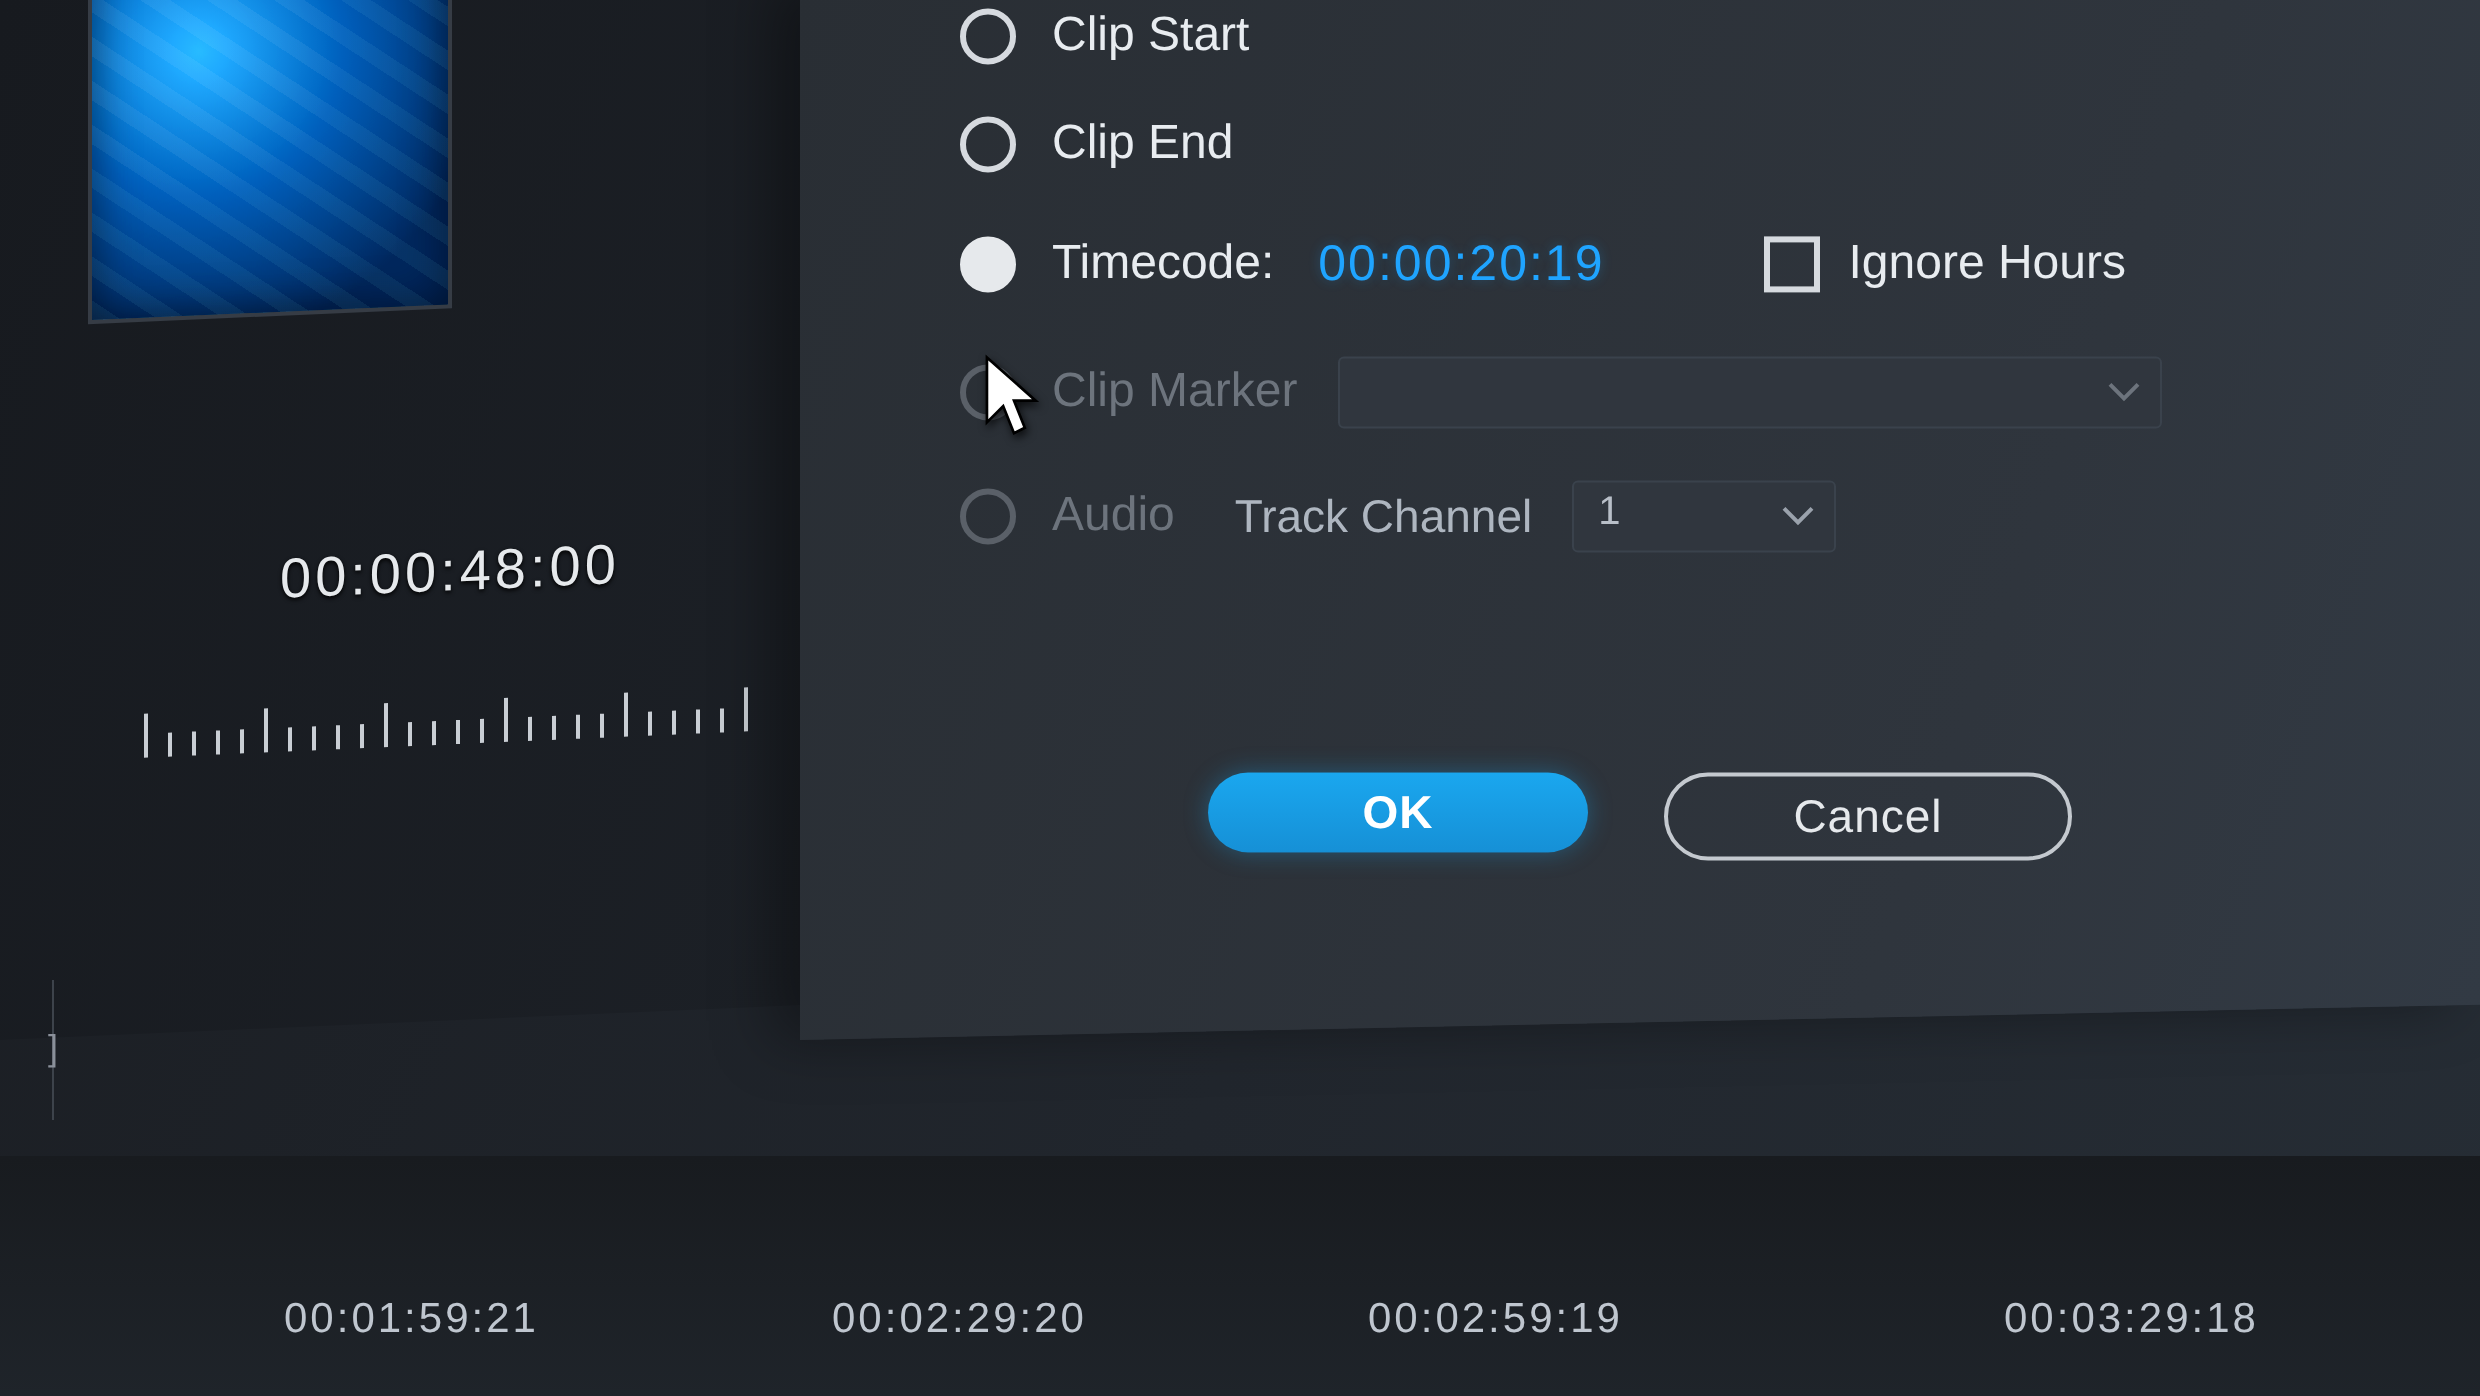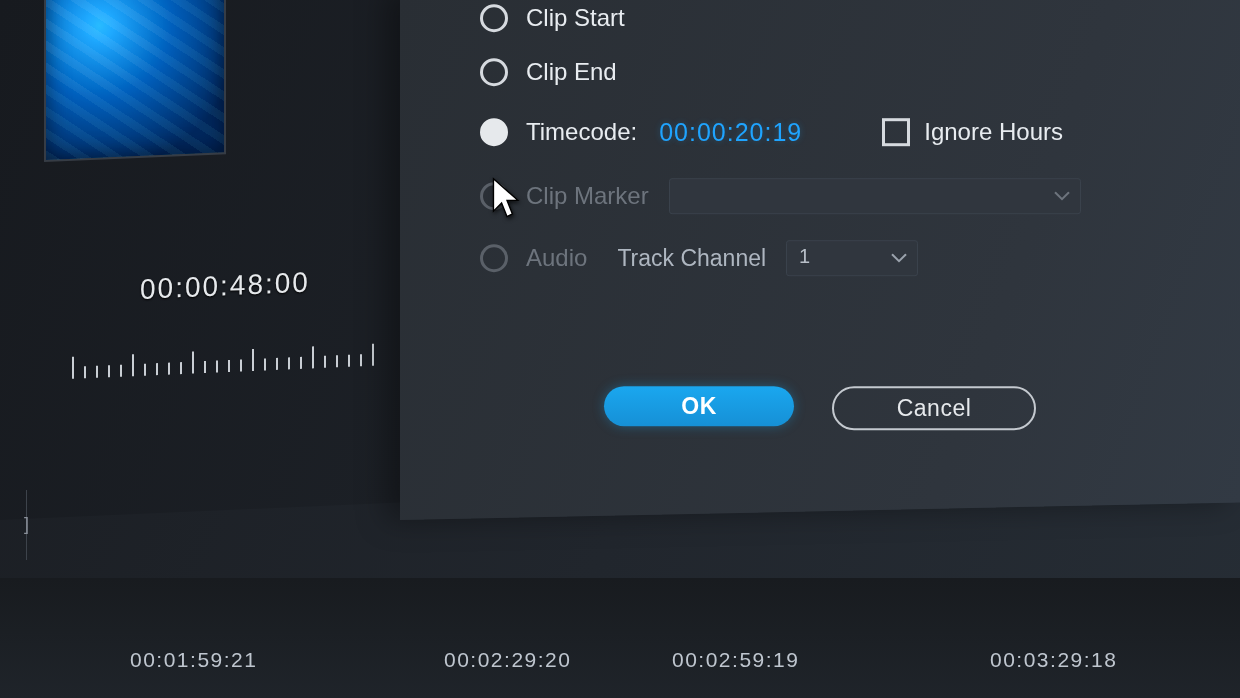--- a/index.html
+++ b/index.html
@@ -28,21 +28,21 @@
 .dd.small{width:130px;}
 .dd .val{position:absolute;left:12px;top:4px;color:#b8bfc8;font-size:20px;}
 .dd .chev{position:absolute;right:10px;top:12px;}
 .chev svg{width:16px;height:10px;display:block;}
 .track-lbl{color:#aeb6c0;font-size:23px;margin-left:30px;}
 .btnrow{position:absolute;left:0;right:0;top:405px;display:flex;justify-content:center;gap:38px;}
 .btn{height:40px;border-radius:22px;font-size:23px;display:flex;align-items:center;justify-content:center;letter-spacing:.5px;}
 .btn.ok{width:190px;background:linear-gradient(180deg,#1aa7ef 0%,#1690d6 100%);color:#fff;font-weight:600;box-shadow:0 0 12px rgba(26,167,239,.35);}
 .btn.cancel{width:200px;border:2px solid #c4c9cf;color:#e6e9ec;background:transparent;}
 .timeline{position:absolute;left:0;right:0;bottom:0;height:120px;background:linear-gradient(180deg,#181b1f 0%,#1f242a 100%);}
-.timeline .tc{position:absolute;bottom:26px;font-size:21px;letter-spacing:1.5px;color:#bfc6cf;}
+.timeline .tc{position:absolute;bottom:26px;font-size:21px;letter-spacing:1.5px;color:#bfc6cf;margin-left:12px;}
 .cursor{position:absolute;left:490px;top:176px;pointer-events:none;}
 .cursor svg{width:34px;height:46px;filter:drop-shadow(1px 2px 2px rgba(0,0,0,.7));}
 .leftedge{position:absolute;left:0;top:490px;width:26px;height:70px;border-right:1px solid #3d434b;}
 .leftedge .br{position:absolute;right:-3px;top:24px;font-size:18px;color:#8a909a;}
 </style>
 </head>
 <body>
 
 <div class="stage">
 
@@ -139,18 +139,18 @@
   </div>
 
   <div class="cursor">
     <svg viewBox="0 0 24 34">
       <path d="M2 2 L2 26 L8 20 L12 30 L16 28 L12 18 L20 18 Z" fill="#fff" stroke="#000" stroke-width="1"></path>
     </svg>
   </div>
 
   <div class="timeline">
     <span class="tc" style="left:130px">00:01:59:21</span>
-    <span class="tc" style="left:444px">00:02:29:20</span>
+    <span class="tc" style="left:404px">00:02:29:20</span>
     <span class="tc" style="left:672px">00:02:59:19</span>
     <span class="tc" style="left:990px">00:03:29:18</span>
   </div>
 
 </div>
 
 </body></html>

